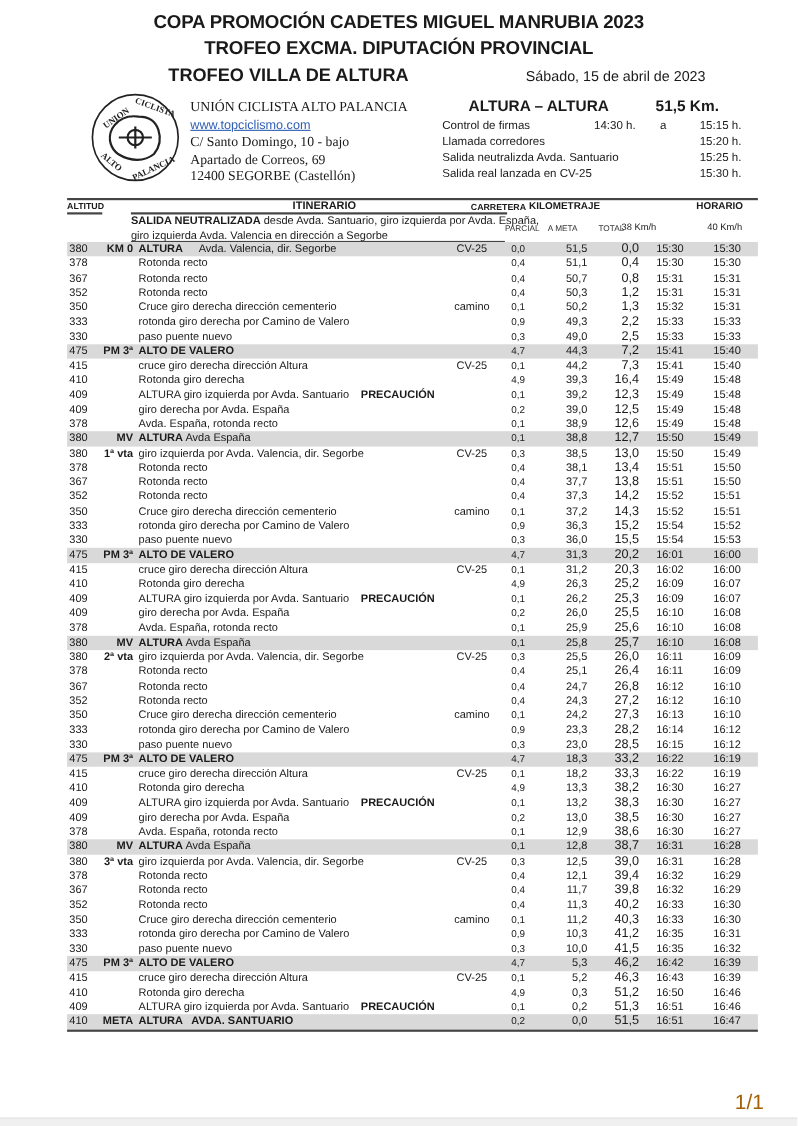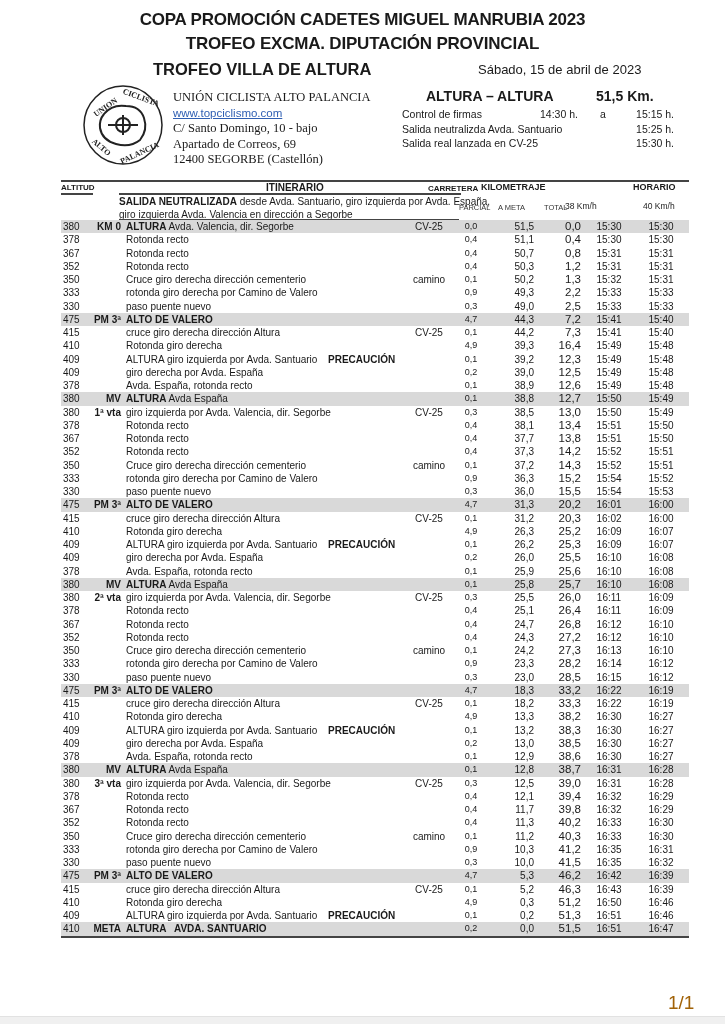--- a/index.html
+++ b/index.html
@@ -91,20 +91,24 @@
 <div class="dist">51,5 Km.</div>
 
 <div class="sched">
   <div class="row">
     <span class="lbl">Control de firmas</span>
     <span class="from">14:30 h.</span>
     <span class="a">a</span>
     <span class="to">15:15 h.</span>
   </div>
   <div class="row">
+    <span class="lbl">Llamada corredores</span>
+    <span class="to">15:20 h.</span>
+  </div>
+  <div class="row">
     <span class="lbl">Salida neutralizda Avda. Santuario</span>
     <span class="to">15:25 h.</span>
   </div>
   <div class="row">
     <span class="lbl">Salida real lanzada en CV-25</span>
     <span class="to">15:30 h.</span>
   </div>
 </div>
 
 <div class="table">
@@ -127,21 +131,21 @@
   <div class="rows" id="rows">
       <div class="r g">
         <span class="c-alt">380</span>
         <span class="c-tag">KM 0</span>
         <span class="c-car">CV-25</span>
         <span class="c-par">0,0</span>
         <span class="c-met">51,5</span>
         <span class="c-tot">0,0</span>
         <span class="c-t38">15:30</span>
         <span class="c-t40">15:30</span>
-        <span class="c-it"><b style="white-space: pre;">ALTURA</b><span style="position: static; white-space: pre;"> Avda. Valencia, dir. Segorbe</span></span>
+        <span class="c-it"><b style="white-space: pre;">ALTURA</b><span style="position: static; white-space: pre; padding-left: 12px;"> Avda. Valencia, dir. Segorbe</span></span>
       </div>
       <div class="r">
         <span class="c-alt">378</span>
         <span class="c-tag"></span>
         <span class="c-car"></span>
         <span class="c-par">0,4</span>
         <span class="c-met">51,1</span>
         <span class="c-tot">0,4</span>
         <span class="c-t38">15:30</span>
         <span class="c-t40">15:30</span>

